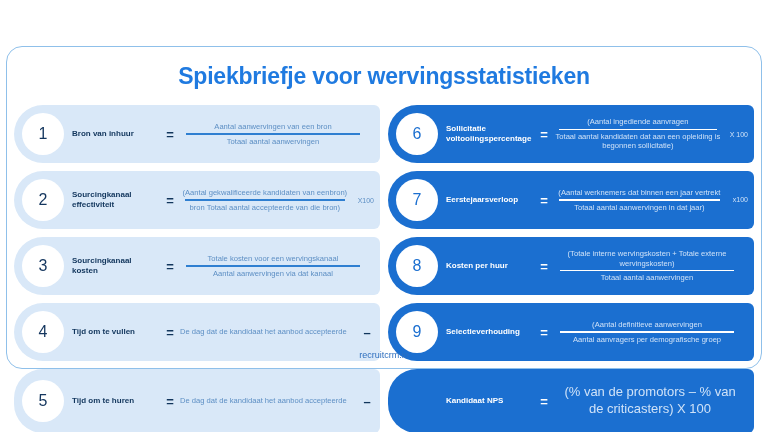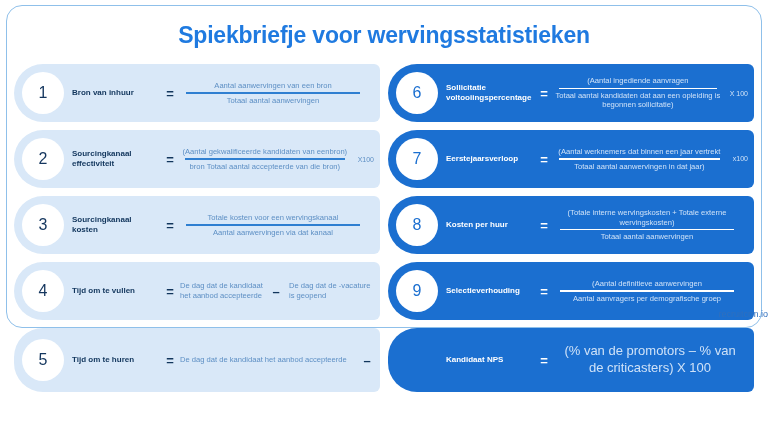--- a/index.html
+++ b/index.html
@@ -6,20 +6,21 @@
   body{
     width:768px;height:432px;overflow:hidden;
     background:#ffffff;
     font-family:"Liberation Sans", sans-serif;
   }
   .page{
     position:relative;
     width:768px;height:333px;
     box-sizing:border-box;
     background:#ffffff;
+    margin-top:41px;
   }
   .frame{
     position:absolute;
     left:6px;top:5px;right:6px;bottom:5px;
     border:1.5px solid #8fc0ea;
     border-radius:16px;
     box-sizing:border-box;
     pointer-events:none;
   }
   .title{
@@ -159,21 +160,21 @@
     line-height:1.3;
     text-align:center;
     color:#cfe2f8;
     flex:1 1 auto;
     padding:0 4px;
   }
 
   .footer{
     position:absolute;
     bottom:14px;left:0;width:768px;
-    text-align:right;
+    text-align:center;
     font-size:9px;
     color:#2f6fbe;
   }
 </style>
 </head>
 <body>
 
 <div class="page">
 
   <div class="frame"></div>
@@ -226,21 +227,20 @@
         </div>
       </div>
 
       <div class="card left">
         <div class="num">4</div>
         <div class="label">Tijd om te vullen</div>
         <div class="eq">=</div>
         <div class="expr">
           <div class="term">De dag dat de kandidaat het aanbod accepteerde</div>
           <div class="minus">–</div>
-          <div class="term">De dag dat de -vacature is geopend</div>
         </div>
       </div>
 
       <div class="card left tall">
         <div class="num">5</div>
         <div class="label">Tijd om te huren</div>
         <div class="eq">=</div>
         <div class="expr">
           <div class="term">De dag dat de kandidaat het aanbod accepteerde</div>
           <div class="minus">–</div>

